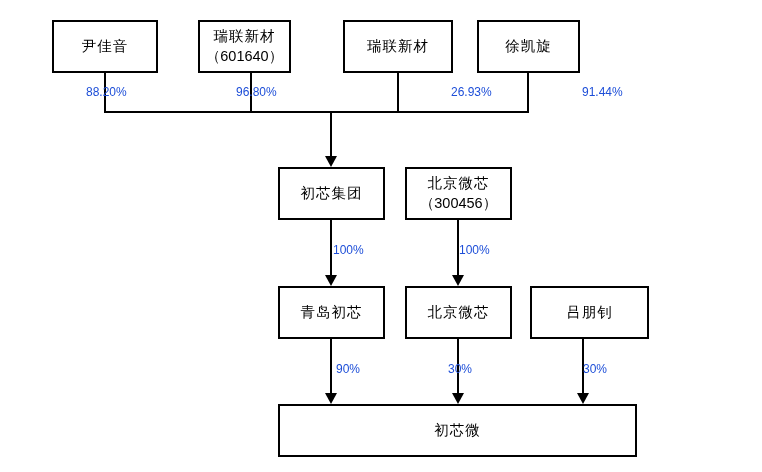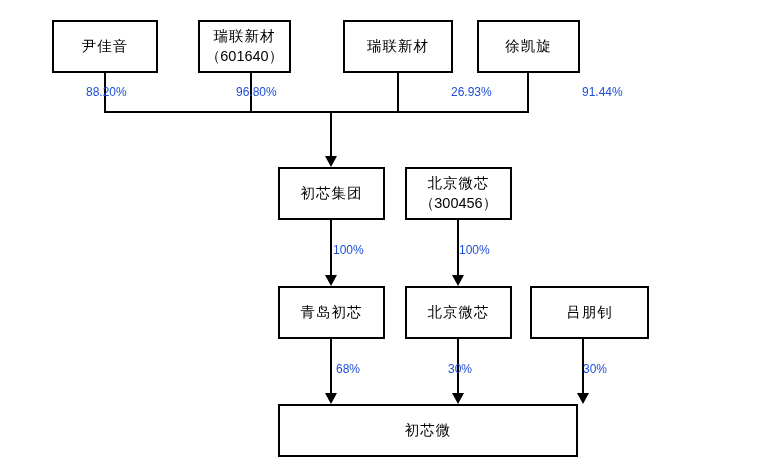--- a/index.html
+++ b/index.html
@@ -101,21 +101,21 @@
     <span>吕朋钊</span>
   </div>
 
   <div class="vline" style="left:330px;top:339px;height:55px"></div>
   <div class="arrowhead" style="left:325px;top:393px"></div>
   <div class="vline" style="left:457px;top:339px;height:55px"></div>
   <div class="arrowhead" style="left:452px;top:393px"></div>
   <div class="vline" style="left:582px;top:339px;height:55px"></div>
   <div class="arrowhead" style="left:577px;top:393px"></div>
 
-  <div class="pct" style="left:288px;top:362px">68%</div>
+  <div class="pct" style="left:288px;top:362px">90%</div>
   <div class="pct" style="left:400px;top:362px">30%</div>
   <div class="pct" style="left:535px;top:362px">30%</div>
 
-  <div class="node" style="left:278px;top:404px;width:300px;height:53px">
+  <div class="node" style="left:278px;top:404px;width:359px;height:53px">
     <span>初芯微</span>
   </div>
 
 </div>
 
 </body></html>

